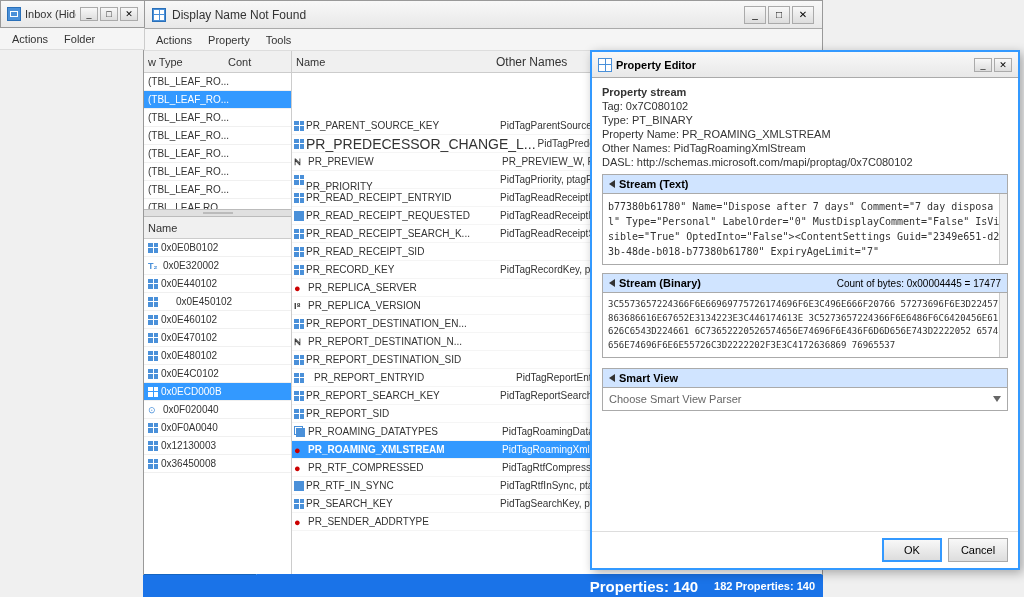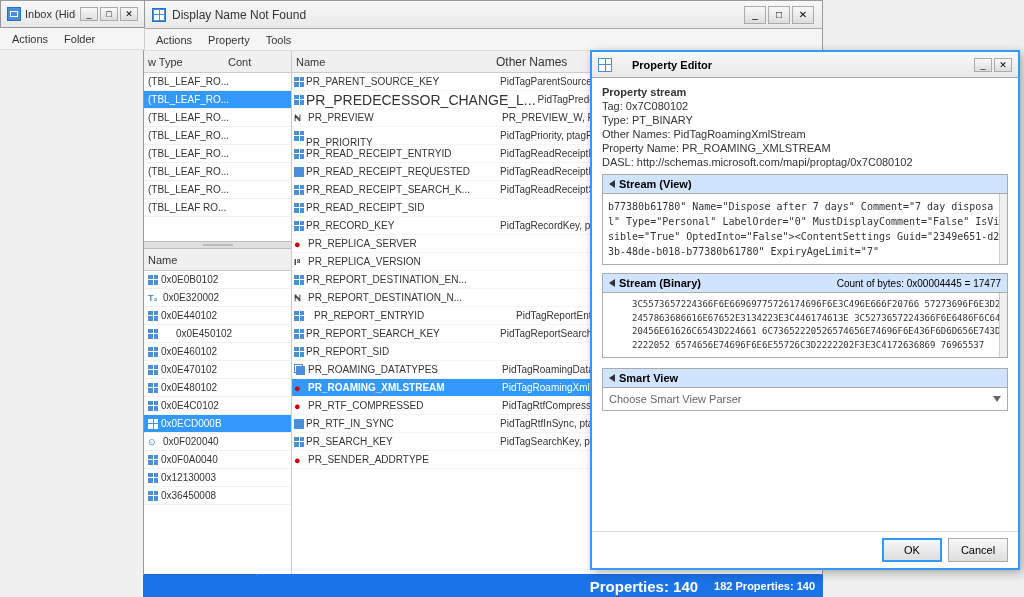--- a/index.html
+++ b/index.html
@@ -9,21 +9,21 @@
     .main-window { position: absolute; left: 0; top: 0; width: 820px; height: 597px; background: #fff; border: 1px solid #999; display: flex; flex-direction: column; }
     
     
     .title-bar { height: 28px; background: linear-gradient(to bottom, #f8f8f8, #e8e8e8); border-bottom: 1px solid #aaa; display: flex; align-items: center; padding: 0 8px; gap: 6px; flex-shrink: 0; }
     
     
     .menu-bar { height: 22px; background: #f5f5f5; border-bottom: 1px solid #ddd; display: flex; align-items: center; padding: 0 4px; flex-shrink: 0; }
     
     
     .prop-editor { position: absolute; left: 590px; top: 55px; width: 430px; height: 520px; background: white; border: 2px solid #3399ff; display: flex; flex-direction: column; z-index: 10; box-shadow: 3px 3px 10px rgba(0,0,0,0.3); }
-    .prop-editor-title { height: 26px; background: linear-gradient(to bottom, #f8f8f8, #e8e8e8); border-bottom: 1px solid #aaa; display: flex; align-items: center; padding: 0 6px; gap: 20px; }
+    .prop-editor-title { height: 26px; background: linear-gradient(to bottom, #f8f8f8, #e8e8e8); border-bottom: 1px solid #aaa; display: flex; align-items: center; padding: 0 6px; gap: 4px; }
   </style>
 </head>
 <body>
 
 <div style="position:absolute;left:0;top:0;width:145px;height:28px;background:linear-gradient(to bottom,#f8f8f8,#e8e8e8);border:1px solid #999;display:flex;align-items:center;padding:0 6px;gap:4px;z-index:1;">
   <div style="width:14px;height:14px;background:#4a90d9;border:1px solid #2a70b9;display:flex;align-items:center;justify-content:center;">
     <div style="width:8px;height:6px;border:1px solid white;"></div>
   </div>
   <span style="font-size:11px;color:#333;flex:1;overflow:hidden;white-space:nowrap;">Inbox (Hidden Co...</span>
   <div style="display:flex;gap:2px;">
@@ -65,21 +65,21 @@
 
   <div style="display:flex;flex:1;overflow:hidden;">
 
     <div style="width:148px;border-right:1px solid #ccc;display:flex;flex-direction:column;flex-shrink:0;">
 
       <div style="height:22px;background:#f0f0f0;border-bottom:1px solid #ccc;display:flex;align-items:center;padding:0 4px;gap:0;">
         <span style="font-size:11px;color:#333;min-width:80px;">w Type</span>
         <span style="font-size:11px;color:#333;">Cont</span>
       </div>
 
-      <div style="overflow-y:auto;height:168px;flex-shrink:0;">
+      <div style="overflow-y:auto;height:136px;flex-shrink:0;">
         <div style="height:18px;display:flex;align-items:center;padding:0 4px;cursor:pointer;border-bottom:1px solid #f0f0f0;background:white;">
           <span style="font-size:10px;color:#333;">(TBL_LEAF_RO...</span>
         </div>
         <div style="height:18px;display:flex;align-items:center;padding:0 4px;cursor:pointer;border-bottom:1px solid #f0f0f0;background:#3399ff;">
           <span style="font-size:10px;color:white;">(TBL_LEAF_RO...</span>
         </div>
         <div style="height:18px;display:flex;align-items:center;padding:0 4px;cursor:pointer;border-bottom:1px solid #f0f0f0;background:white;">
           <span style="font-size:10px;color:#333;">(TBL_LEAF_RO...</span>
         </div>
         <div style="height:18px;display:flex;align-items:center;padding:0 4px;cursor:pointer;border-bottom:1px solid #f0f0f0;background:white;">
@@ -222,21 +222,21 @@
 
       <div style="height:22px;background:#f0f0f0;border-bottom:1px solid #ccc;display:flex;align-items:center;padding:0 4px;flex-shrink:0;">
         <span style="min-width:200px;font-size:11px;color:#333;">Name</span>
         <span style="min-width:175px;font-size:12px;color:#333;">Other Names</span>
         <span style="min-width:85px;font-size:11px;color:#333;">Tag</span>
         <span style="font-size:11px;color:#333;">Ty</span>
       </div>
 
       <div style="overflow-y:auto;flex:1;">
 
-        <div style="height:18px;display:flex;align-items:center;padding:0 2px;border-bottom:1px solid #f5f5f5;cursor:pointer;gap:2px;">
+        <div style="height:18px;display:flex;align-items:center;padding:0 2px;border-bottom:1px solid #f5f5f5;cursor:pointer;gap:2px;margin-top:44px;">
           <div style="display:inline-grid;grid-template-columns:1fr 1fr;gap:1px;width:10px;height:10px;flex-shrink:0;">
               <span style="background:#4a90d9;"></span>
               <span style="background:#4a90d9;"></span>
               <span style="background:#4a90d9;"></span>
               <span style="background:#4a90d9;"></span>
             </div>
           <span style="min-width:192px;font-size:10px;color:#333;overflow:hidden;text-overflow:ellipsis;white-space:nowrap;">PR_PARENT_SOURCE_KEY</span>
           <span style="min-width:175px;font-size:10px;color:#333;overflow:hidden;text-overflow:ellipsis;white-space:nowrap;">PidTagParentSourceKey,...</span>
           <span style="min-width:82px;font-size:10px;color:#333;">0x65E10102</span>
           <span style="font-size:10px;color:#333;">P</span>
@@ -366,20 +366,32 @@
         </div>
 
         <div style="height:18px;display:flex;align-items:center;padding:0 2px;border-bottom:1px solid #f5f5f5;cursor:pointer;gap:2px;">
           <div style="font-size:9px;color:#333;font-weight:bold;width:12px;flex-shrink:0;">ℕ</div>
           <span style="min-width:192px;font-size:10px;color:#333;overflow:hidden;text-overflow:ellipsis;white-space:nowrap;">PR_REPORT_DESTINATION_N...</span>
           <span style="min-width:175px;font-size:10px;color:#333;overflow:hidden;text-overflow:ellipsis;white-space:nowrap;"></span>
           <span style="min-width:82px;font-size:10px;color:#333;">0x6664001F</span>
           <span style="font-size:10px;color:#333;">P</span>
         </div>
 
+        <div style="height:18px;display:flex;align-items:center;padding:0 2px;border-bottom:1px solid #f5f5f5;cursor:pointer;gap:2px;">
+          <div style="display:inline-grid;grid-template-columns:1fr 1fr;gap:1px;width:10px;height:10px;flex-shrink:0;">
+              <span style="background:#4a90d9;"></span>
+              <span style="background:#4a90d9;"></span>
+              <span style="background:#4a90d9;"></span>
+              <span style="background:#4a90d9;"></span>
+            </div>
+          <span style="min-width:192px;font-size:10px;color:#333;overflow:hidden;text-overflow:ellipsis;white-space:nowrap;">PR_REPORT_DESTINATION_SID</span>
+          <span style="min-width:175px;font-size:10px;color:#333;overflow:hidden;text-overflow:ellipsis;white-space:nowrap;"></span>
+          <span style="min-width:82px;font-size:10px;color:#333;">0x0E480102</span>
+          <span style="font-size:10px;color:#333;">P</span>
+        </div>
 
         <div style="height:18px;display:flex;align-items:center;padding:0 2px;border-bottom:1px solid #f5f5f5;cursor:pointer;gap:10px;">
           <div style="display:inline-grid;grid-template-columns:1fr 1fr;gap:1px;width:10px;height:10px;flex-shrink:0;">
               <span style="background:#4a90d9;"></span>
               <span style="background:#4a90d9;"></span>
               <span style="background:#4a90d9;"></span>
               <span style="background:#4a90d9;"></span>
             </div>
           <span style="min-width:192px;font-size:10px;color:#333;overflow:hidden;text-overflow:ellipsis;white-space:nowrap;">PR_REPORT_ENTRYID</span>
           <span style="min-width:175px;font-size:10px;color:#333;overflow:hidden;text-overflow:ellipsis;white-space:nowrap;">PidTagReportEntryId, ...</span>
@@ -496,44 +508,44 @@
     <div style="display:flex;gap:2px;">
       <div style="width:18px;height:14px;border:1px solid #aaa;background:linear-gradient(to bottom,#f8f8f8,#ddd);display:flex;align-items:center;justify-content:center;font-size:9px;cursor:pointer;">_</div>
       <div style="width:18px;height:14px;border:1px solid #aaa;background:linear-gradient(to bottom,#f8f8f8,#ddd);display:flex;align-items:center;justify-content:center;font-size:9px;cursor:pointer;">✕</div>
     </div>
   </div>
 
   <div style="padding:8px 10px;flex:1;overflow-y:auto;display:flex;flex-direction:column;gap:2px;">
     <div style="font-size:11px;color:#333;font-weight:bold;">Property stream</div>
     <div style="font-size:11px;color:#333;">Tag: 0x7C080102</div>
     <div style="font-size:11px;color:#333;">Type: PT_BINARY</div>
+    <div style="font-size:11px;color:#333;">Property Name: PR_ROAMING_XMLSTREAM</div>
     <div style="font-size:11px;color:#333;">Other Names: PidTagRoamingXmlStream</div>
-    <div style="font-size:11px;color:#333;">Property Name: PR_ROAMING_XMLSTREAM</div>
     <div style="font-size:11px;color:#333;word-break:break-all;">DASL: http://schemas.microsoft.com/mapi/proptag/0x7C080102</div>
 
     <div style="border:1px solid #aaa;margin-top:4px;">
       <div style="background:#d0e4ff;padding:3px 6px;font-size:11px;font-weight:bold;border-bottom:1px solid #aaa;cursor:pointer;display:flex;align-items:center;gap:4px;">
         <span style="display:inline-block;width:0;height:0;border-top:4px solid transparent;border-bottom:4px solid transparent;border-right:6px solid #333;"></span>
-        <span>Stream (View)</span>
+        <span>Stream (Text)</span>
       </div>
       <div style="padding:5px;font-size:10px;color:#333;font-family:Consolas,monospace;line-height:1.5;max-height:85px;overflow-y:auto;word-break:break-all;background:white;position:relative;">
         <span>b77380b61780" Name="Dispose after 7 days" Comment="7 day disposal" Type="Personal" LabelOrder="0" MustDisplayComment="False" IsVisible="True" OptedInto="False"&gt;&lt;ContentSettings Guid="2349e651-d23b-48de-b018-b77380b61780" ExpiryAgeLimit="7"</span>
         <div style="position:absolute;right:0;top:0;width:8px;height:100%;background:#f0f0f0;border-left:1px solid #ccc;"></div>
       </div>
     </div>
 
     <div style="border:1px solid #aaa;margin-top:6px;">
       <div style="display:flex;align-items:center;justify-content:space-between;background:#d0e4ff;padding:3px 6px;font-size:11px;font-weight:bold;border-bottom:1px solid #aaa;cursor:pointer;">
         <div style="display:flex;align-items:center;gap:4px;">
           <span style="display:inline-block;width:0;height:0;border-top:4px solid transparent;border-bottom:4px solid transparent;border-right:6px solid #333;"></span>
           <span>Stream (Binary)</span>
         </div>
         <span style="font-weight:normal;font-size:10px;">Count of bytes: 0x00004445 = 17477</span>
       </div>
-      <div style="padding:5px;font-size:9px;color:#333;font-family:Consolas,monospace;line-height:1.5;max-height:80px;overflow-y:auto;word-break:break-all;background:white;position:relative;margin-left:24px;">
+      <div style="padding:5px;font-size:9px;color:#333;font-family:Consolas,monospace;line-height:1.5;max-height:80px;overflow-y:auto;word-break:break-all;background:white;position:relative;">
         <span>3C5573657224366F6E66969775726174696F6E3C496E666F20766 57273696F6E3D22457863686616E67652E3134223E3C446174613E 3C5273657224366F6E6486F6C6420456E61626C6543D224661 6C73652220526574656E74696F6E436F6D6D656E743D2222052 6574656E74696F6E6E55726C3D2222202F3E3C4172636869 76965537</span>
         <div style="position:absolute;right:0;top:0;width:8px;height:100%;background:#f0f0f0;border-left:1px solid #ccc;"></div>
       </div>
     </div>
 
     <div style="margin-top:8px;">
       <div style="background:#d0e4ff;padding:3px 6px;font-size:11px;font-weight:bold;border:1px solid #aaa;border-bottom:none;cursor:pointer;display:flex;align-items:center;gap:4px;">
         <span style="display:inline-block;width:0;height:0;border-top:4px solid transparent;border-bottom:4px solid transparent;border-right:6px solid #333;"></span>
         <span>Smart View</span>
       </div>

